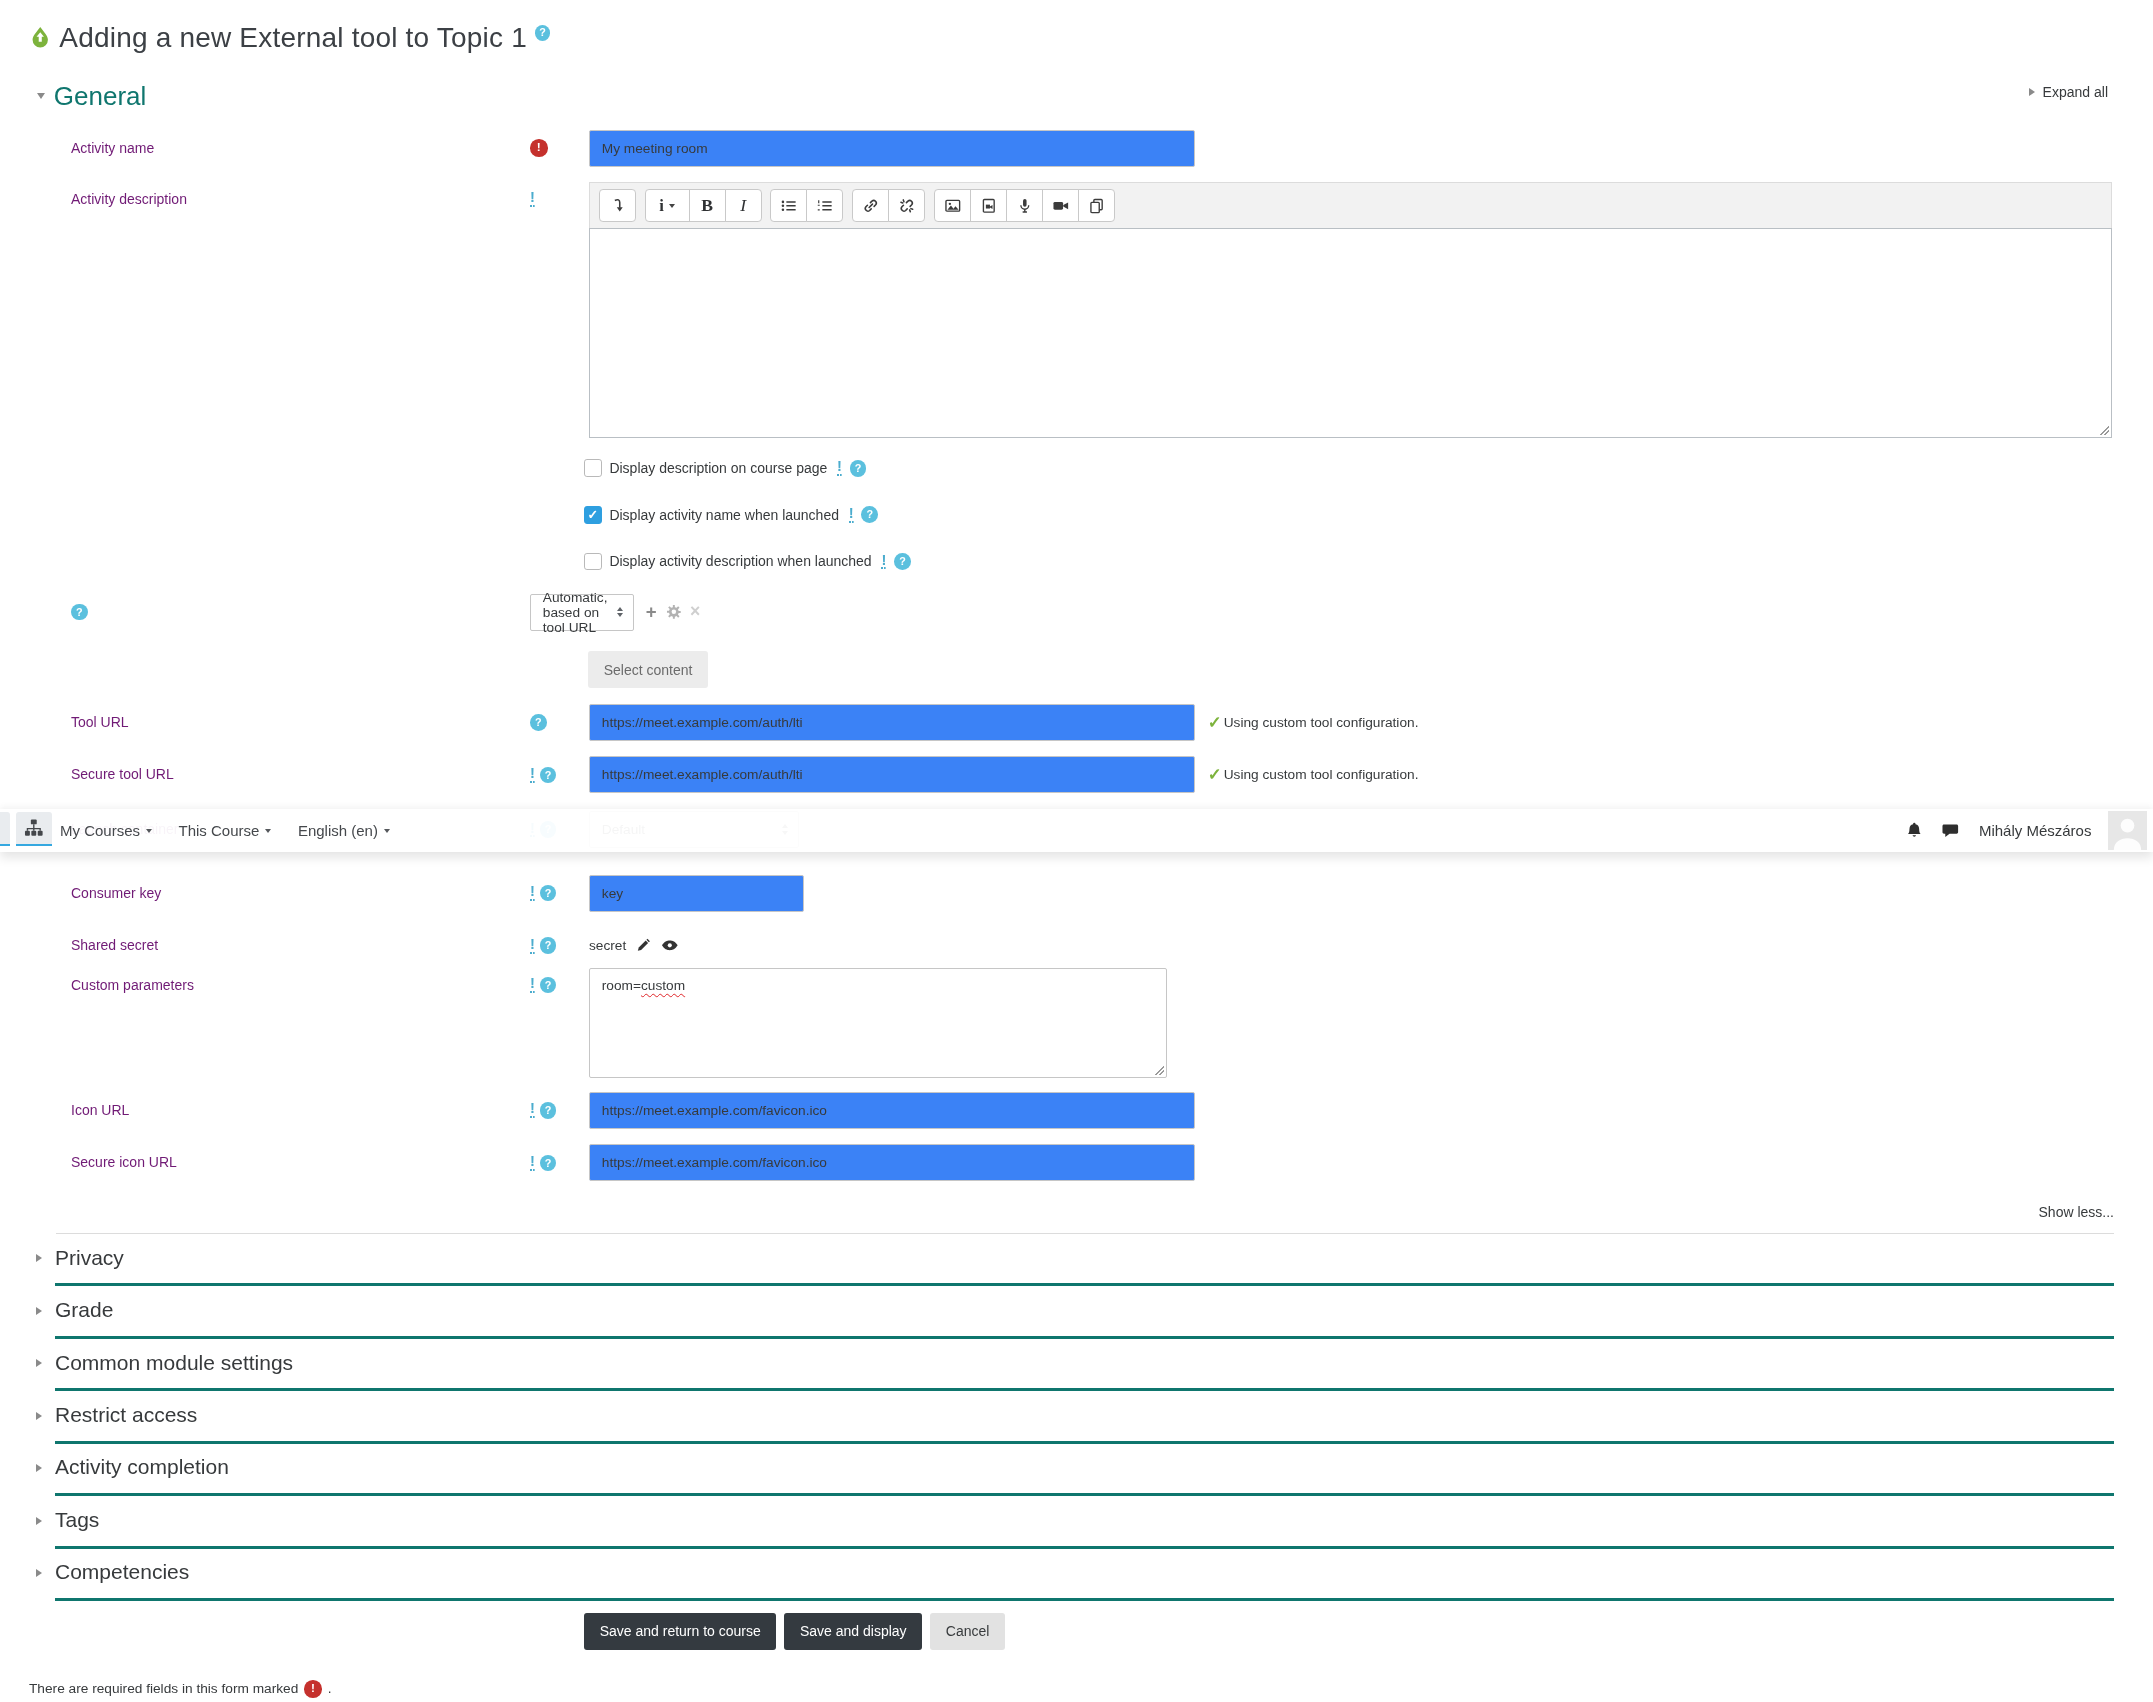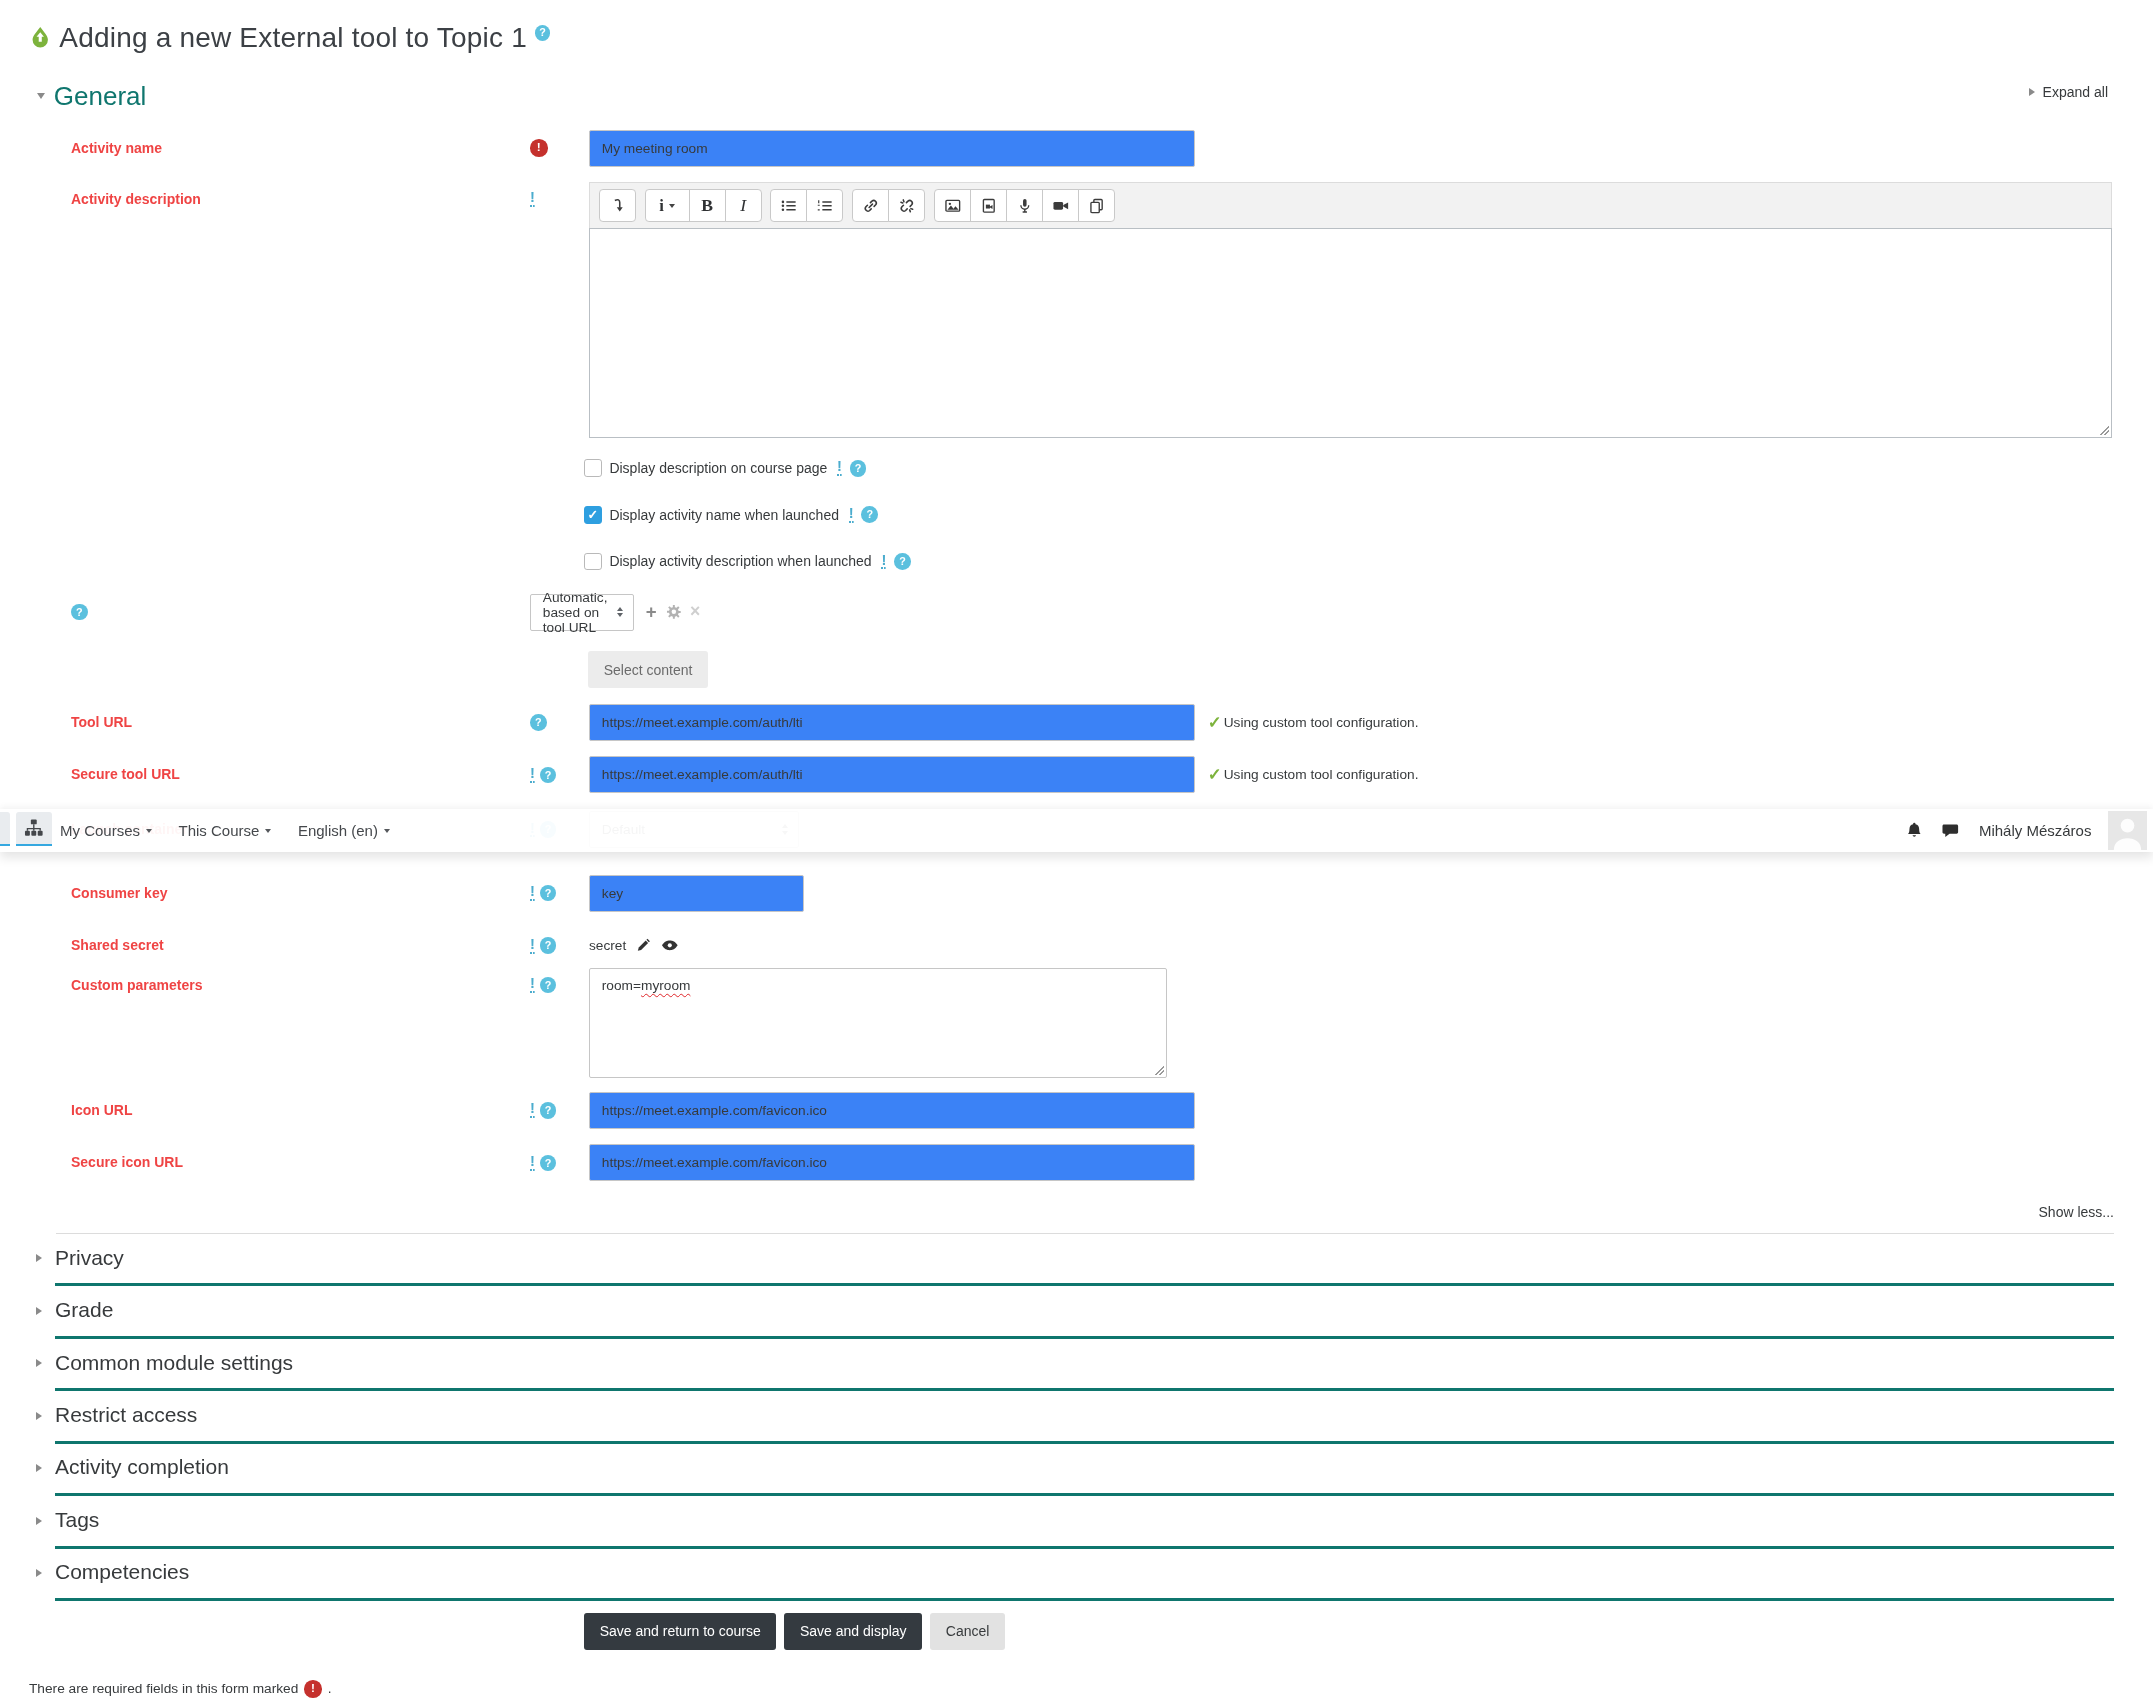--- a/index.html
+++ b/index.html
@@ -18,21 +18,21 @@
   .tri-right{width:0;height:0;border-top:4.9px solid transparent;border-bottom:4.9px solid transparent;
     border-left:6.9px solid #8a8a8a;}
   .tri-down{width:0;height:0;border-left:4.9px solid transparent;border-right:4.9px solid transparent;
     border-top:6.9px solid #8a8a8a;}
   .sect-head{display:flex;align-items:center;gap:8.8px;margin:27.4px 0 17.6px 37px;}
   .sect-head span{font-size:26px;color:#0f766e;}
 
   
   .frow{display:grid;grid-template-columns:459px 59px 1fr;padding-left:71px;padding-right:41px;
     margin-bottom:15.7px;align-items:start;}
-  .frow .flabel{font-size:14px;line-height:37px;color:#ef4444;font-weight:bold;}
+  .frow .flabel{font-size:14px;line-height:37px;color:#701a75;}
   .frow.top .flabel{line-height:19.6px;padding-top:7.8px;}
   .icell{display:flex;align-items:center;gap:4.9px;height:37px;}
   .frow.top .icell{height:auto;padding-top:8.8px;}
   .req{display:inline-block;width:17.6px;height:17.6px;border-radius:50%;background:#c5312d;color:#fff;
     font-size:11.8px;font-weight:bold;line-height:17.6px;text-align:center;}
   .req::before{content:"!";}
   .adv{color:#4bacce;font-weight:bold;font-size:14.7px;border-bottom:2px dotted #4bacce;line-height:13.7px;}
   .adv::before{content:"!";}
   .tin{height:37px;border:1px solid #c6c6c6;border-radius:2px;padding:0 11.8px;font-size:13.7px;
     font-family:"Liberation Sans",sans-serif;color:#373a3c;background:#3b82f6;box-sizing:border-box;}
@@ -433,21 +433,21 @@
   </div>
 
   <div class="frow top" style="margin-bottom:13.7px">
     <div class="flabel">Custom parameters</div>
     <div class="icell">
         <span class="adv"></span>
         <span class="help"></span>
       </div>
     <div>
       <div class="ta">
-        <span>room=</span><span class="wavy">myroom</span>
+        <span>room=</span><span class="wavy">custom</span>
         <span class="rz"></span>
       </div>
     </div>
   </div>
 
   <div class="frow">
     <div class="flabel">Icon URL</div>
     <div class="icell">
         <span class="adv"></span>
         <span class="help"></span>

